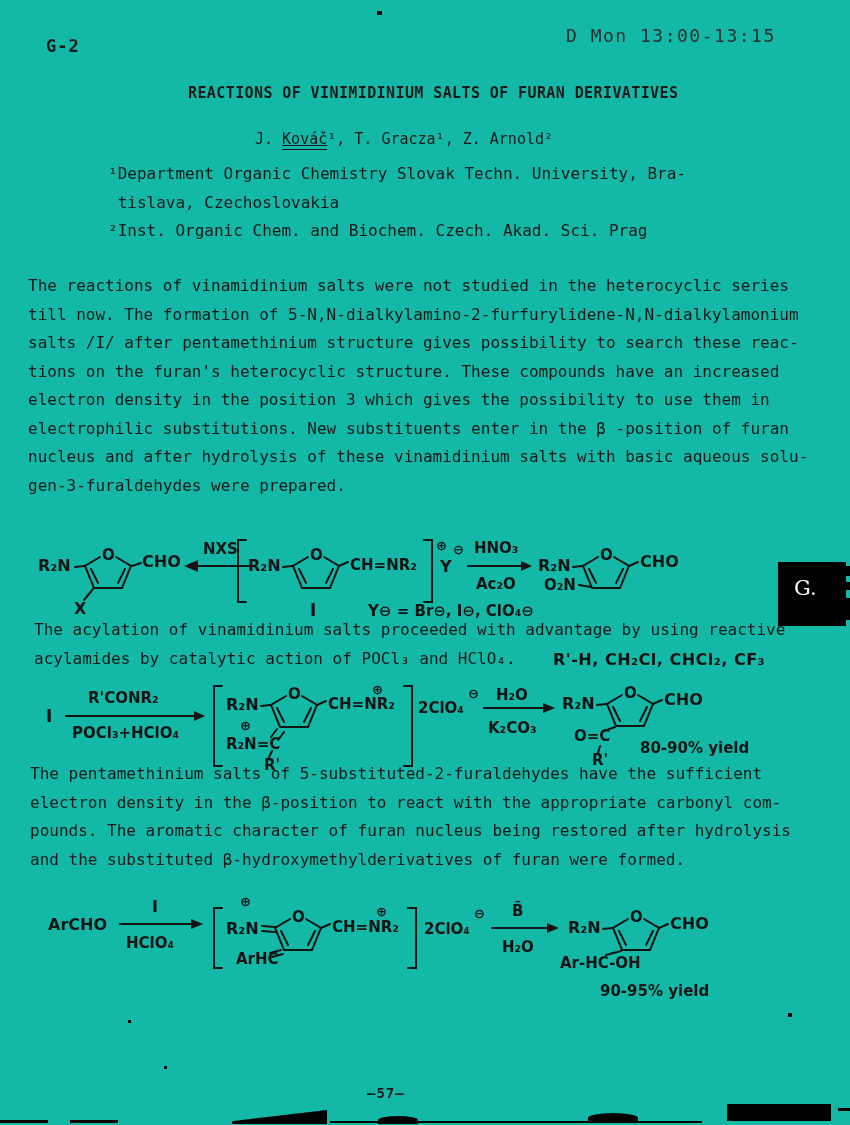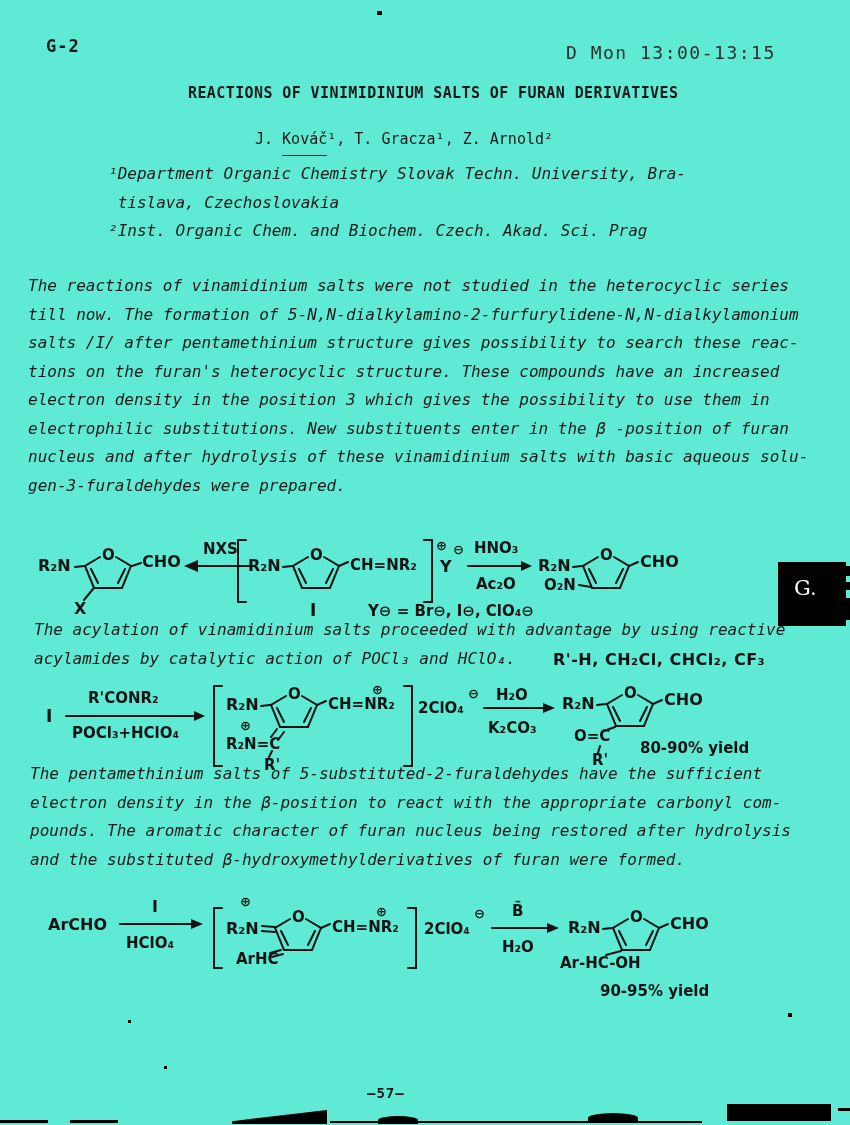--- a/index.html
+++ b/index.html
@@ -1,24 +1,24 @@
 <!DOCTYPE html>
 <html><head>
 <meta charset="utf-8">
 <style>
   html,body{margin:0;padding:0;background:#8a8a8a;}
-  .page{position:relative;width:850px;height:1125px;background:#5eead4;overflow:hidden;
+  .page{position:relative;width:850px;height:1125px;background:#14b8a6;overflow:hidden;
         font-family:"DejaVu Sans Mono",monospace;color:#1a1a1a;}
   .hdr-code{position:absolute;left:46px;top:36px;font-size:17px;font-weight:bold;letter-spacing:1px;}
-  .hdr-sched{position:absolute;left:566px;top:42px;font-size:18px;letter-spacing:1.5px;color:#2e2e2e;text-align:right;}
+  .hdr-sched{position:absolute;left:566px;top:25px;font-size:18px;letter-spacing:1.5px;color:#2e2e2e;text-align:right;}
   .title{position:absolute;left:165px;top:84px;font-size:15px;font-weight:bold;letter-spacing:.4px;white-space:pre;margin-left:23px;}
   .authors{position:absolute;left:255px;top:130px;font-size:15px;white-space:pre;}
-  .authors .u{border-bottom:1.5px solid #1a1a1a;padding-bottom:7px;}
+  .authors .u{border-bottom:1.5px solid #1a1a1a;padding-bottom:1px;text-decoration:underline;}
   .affil{position:absolute;left:108px;top:160px;font-size:16px;}
-  .line{white-space:pre;height:28.5px;line-height:28.5px;font-style:italic;}
+  .line{white-space:pre;height:28.5px;line-height:28.5px;}
   .para{font-size:16px;}
   .p1{position:absolute;left:28px;top:272px;}
   .p2{position:absolute;left:34px;top:616px;}
   .p3{position:absolute;left:30px;top:760px;}
   .rvariants{position:absolute;left:553px;top:650px;font-family:"DejaVu Sans",sans-serif;
              font-weight:bold;font-size:16px;letter-spacing:.5px;color:#121212;}
   .gtab{position:absolute;left:778px;top:562px;width:68px;height:64px;background:#000;color:#fff;
         font-family:"DejaVu Serif",serif;font-size:21px;box-sizing:border-box;padding:14px 0 0 16px;}
   .footer{position:absolute;left:367px;top:1085px;font-size:14px;font-weight:bold;letter-spacing:1px;}
   .scheme{position:absolute;left:0;}

